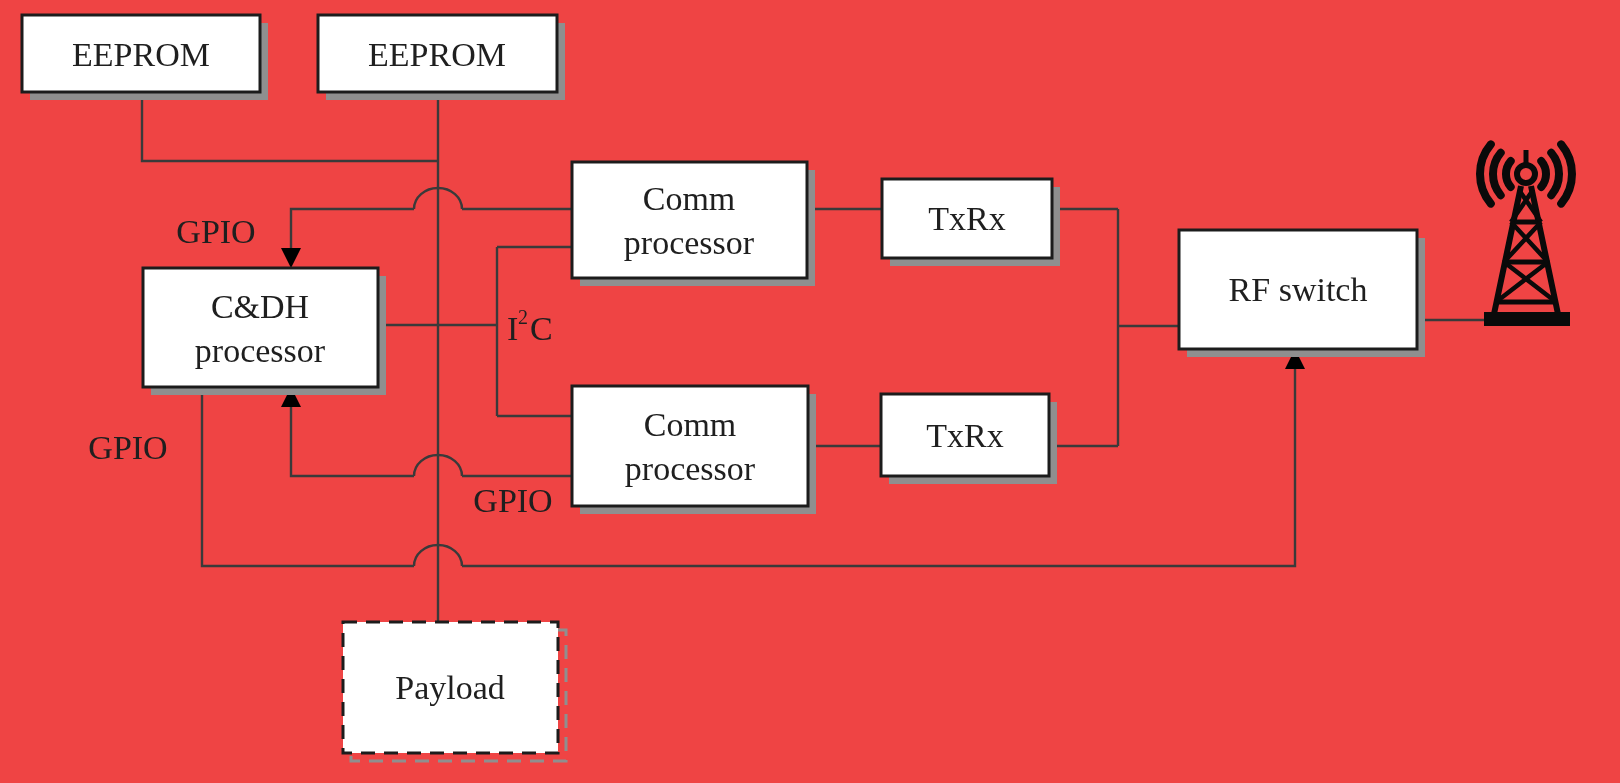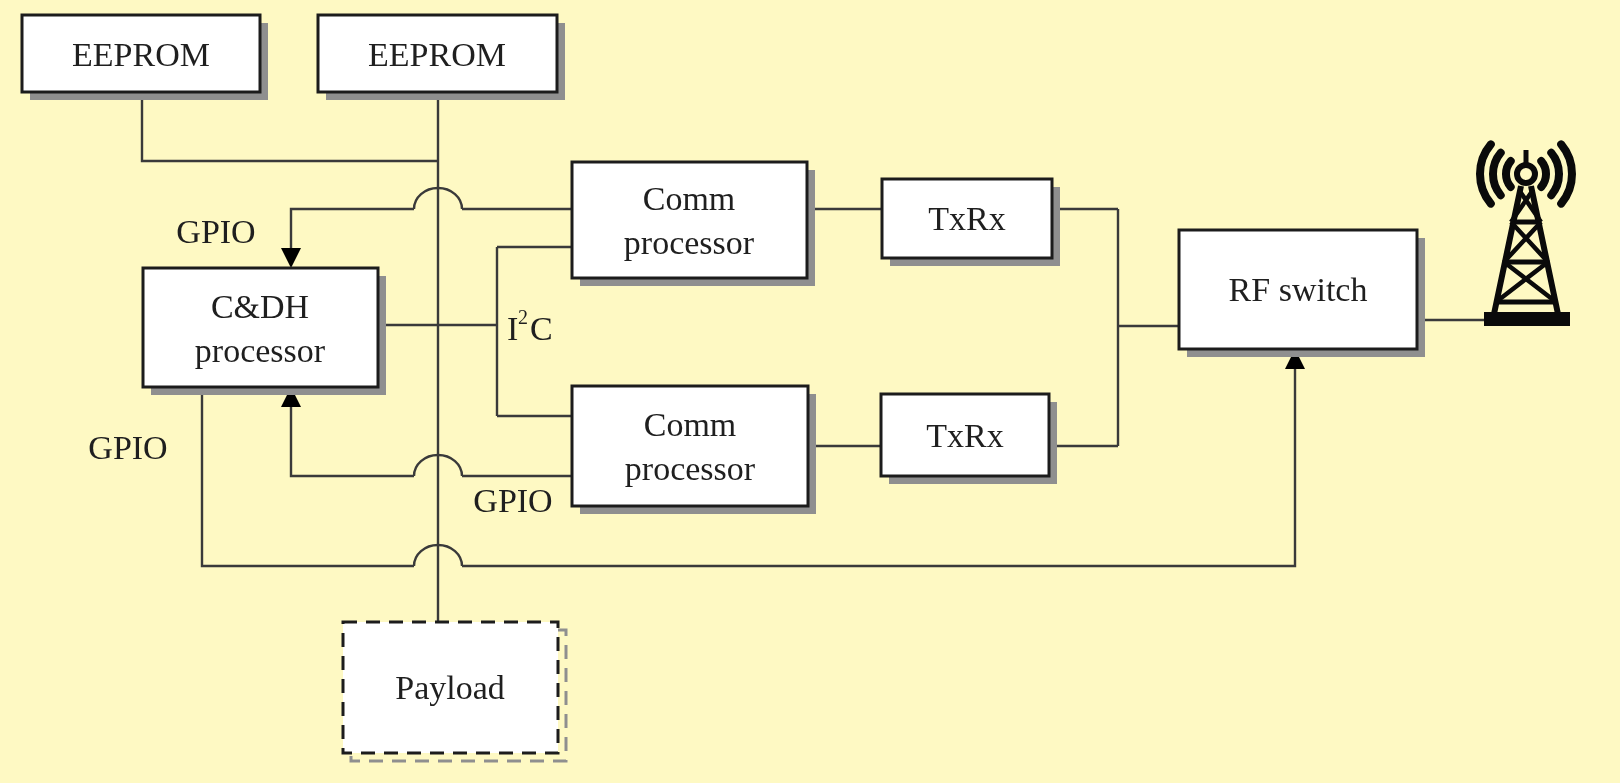--- a/index.html
+++ b/index.html
@@ -1,16 +1,16 @@
 <!DOCTYPE html>
 <html><head>
 <meta charset="utf-8">
 <style>
   html,body{margin:0;padding:0;background:#ffffff;}
-  .stage{position:relative;width:1620px;height:783px;background:#fef9c3;overflow:hidden;}
+  .stage{position:relative;width:1620px;height:783px;background:#ef4444;overflow:hidden;}
   svg{display:block;}
   .box-shadow{fill:#8f8f8f;stroke:none;}
   .node-box{fill:#ffffff;stroke:#1c1c1c;stroke-width:3;}
   .node-box-dashed{fill:#ffffff;stroke:#1c1c1c;stroke-width:3;stroke-dasharray:14 9;}
   .dash-shadow{fill:none;stroke:#8f8f8f;stroke-width:3;stroke-dasharray:14 9;}
   .wire{fill:none;stroke:#3a3a3a;stroke-width:2.4;}
   .arrow{fill:#000000;stroke:none;}
   .lbl{font-family:"Liberation Serif","DejaVu Serif",serif;font-size:34px;fill:#1f1f1f;}
   .lbl-sup{font-family:"Liberation Serif","DejaVu Serif",serif;font-size:20px;fill:#1f1f1f;}
   .mid{text-anchor:middle;}

